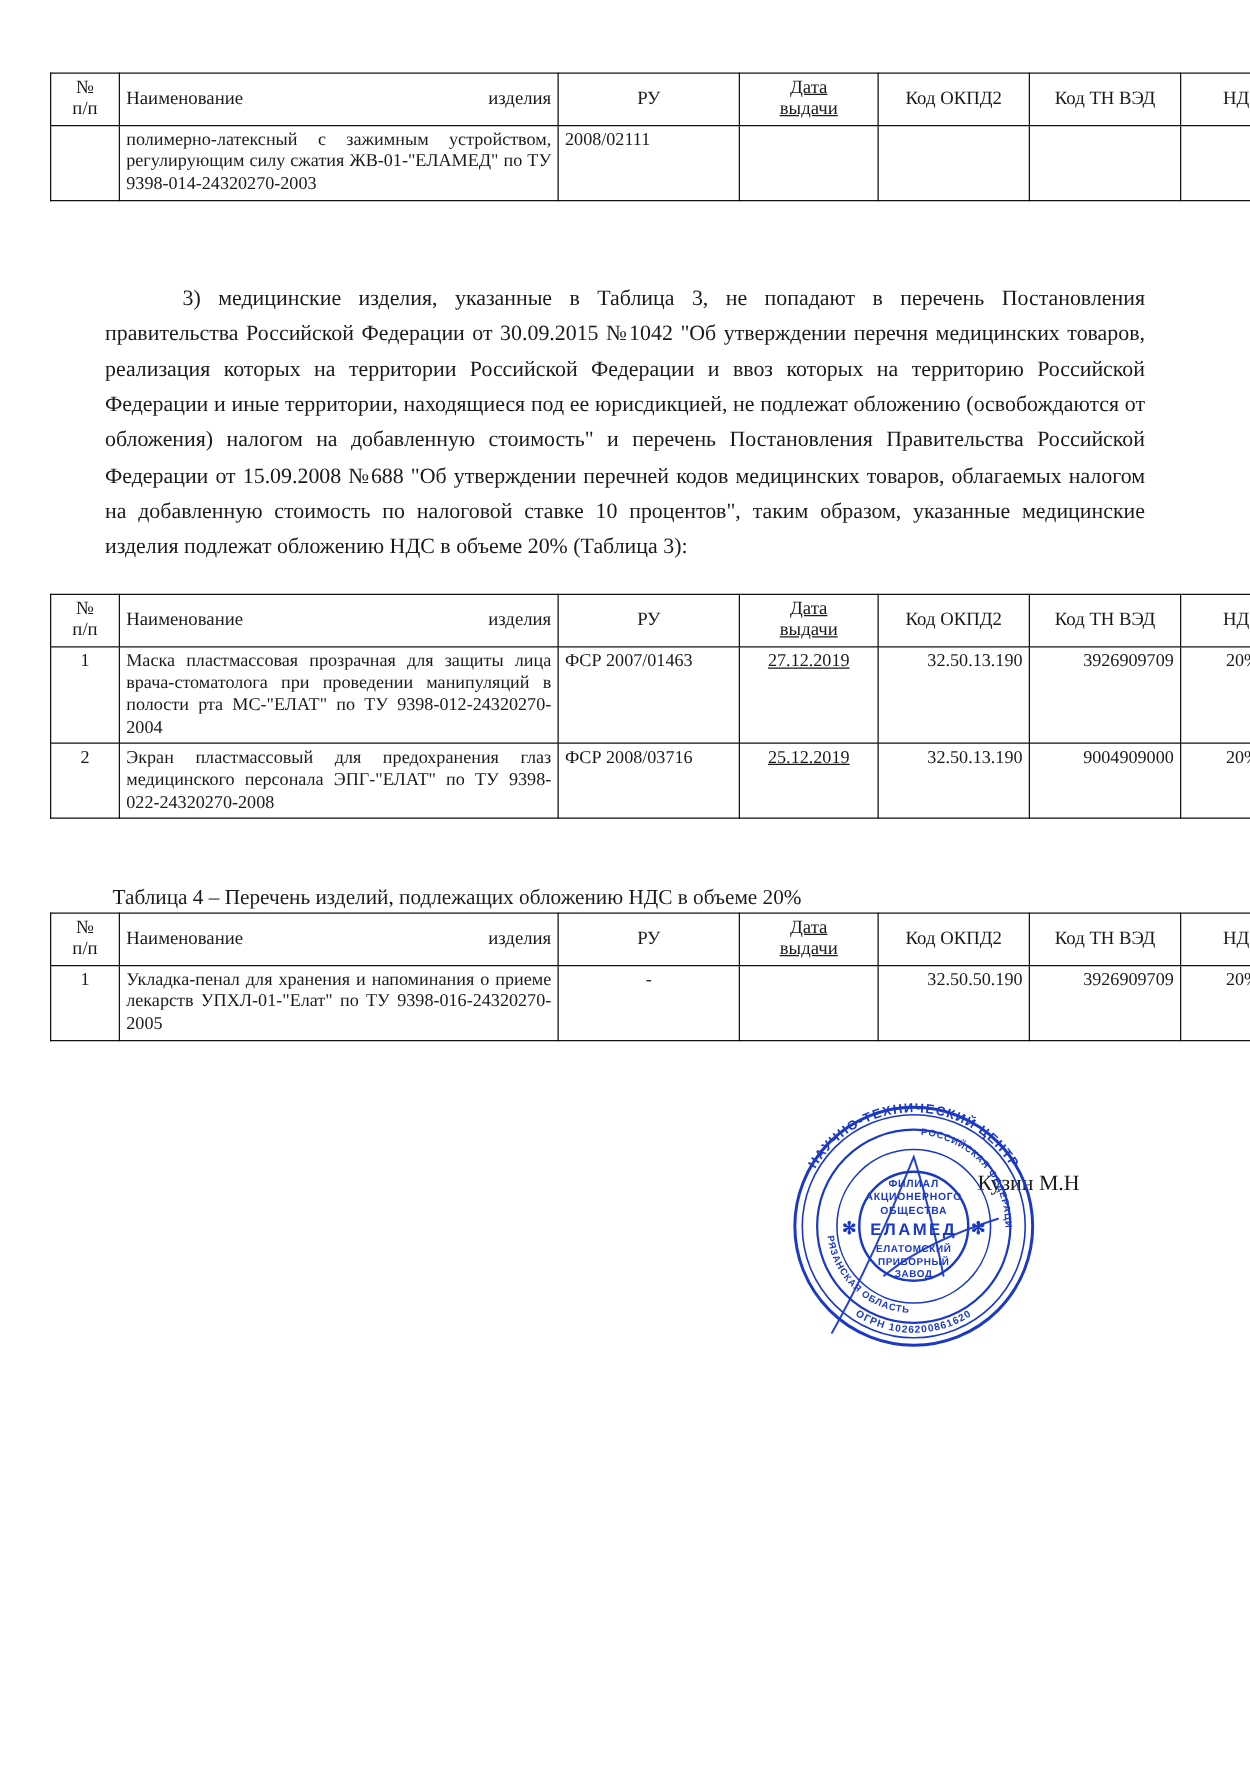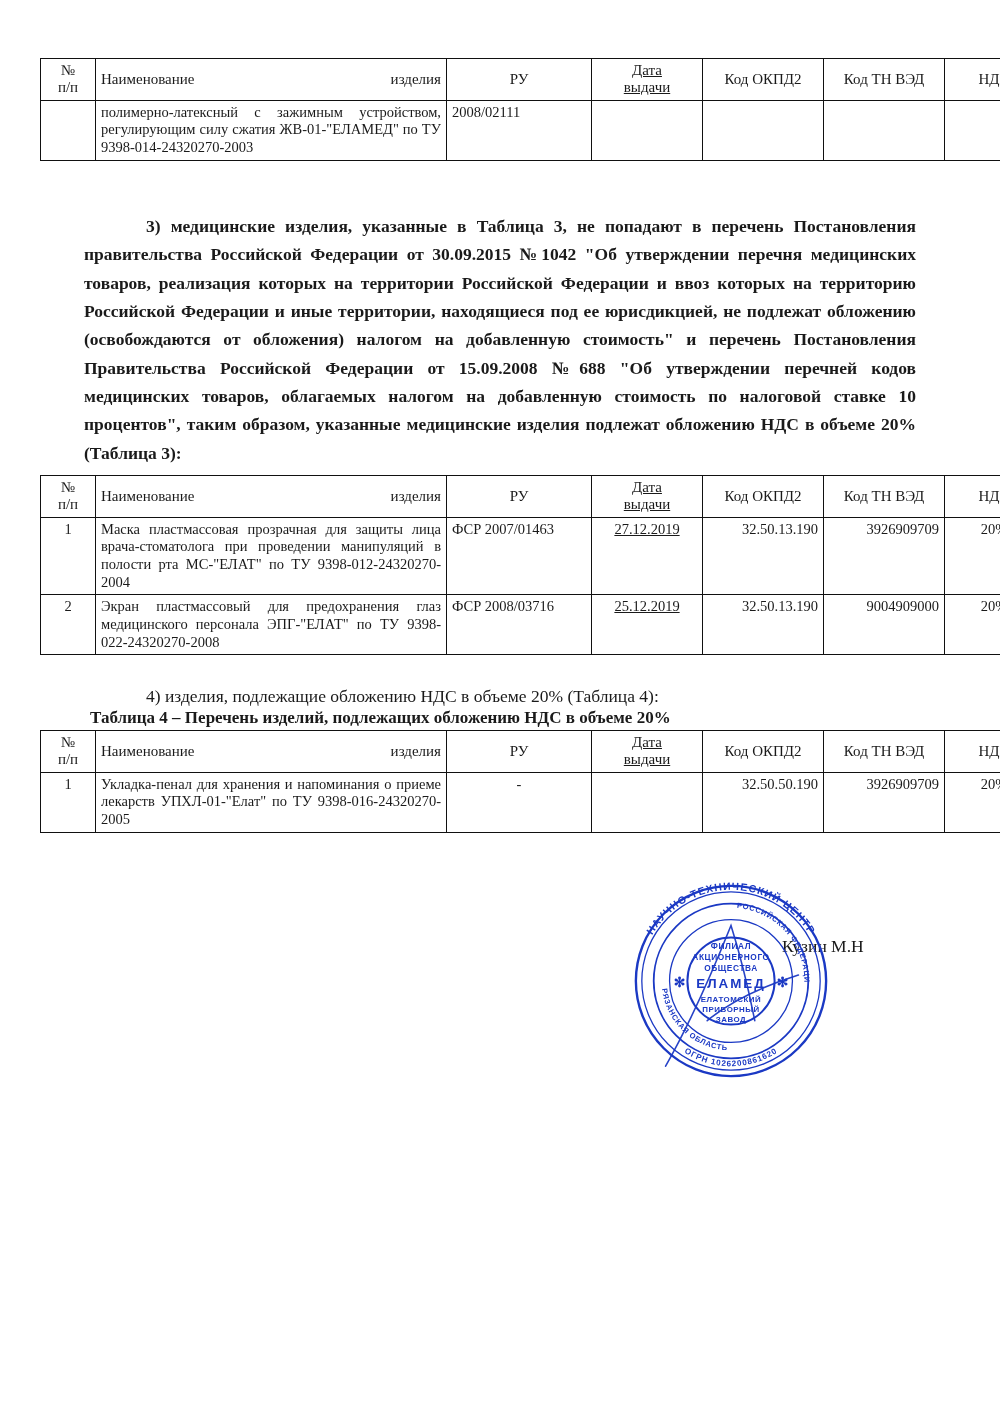--- a/index.html
+++ b/index.html
@@ -66,38 +66,37 @@
 
   
   .para {
     position: absolute;
     text-align: justify;
     font-size: 17.5px;
     line-height: 1.62;
   }
   #para-3 {
     left: 84px;
-    top: 212px;
+    top: 224px;
     width: 832px;
     text-indent: 62px;
-    font-weight: bold;
   }
   #para-4 {
     left: 84px;
     top: 682px;
     width: 832px;
     text-indent: 62px;
   }
   .table-caption {
     position: absolute;
     font-size: 17px;
     line-height: 1.3;
   }
   #caption-3 { left: 90px; top: 452px; }
-  #caption-4 { left: 90px; top: 707px; font-weight: bold; }
+  #caption-4 { left: 90px; top: 707px; }
 
   #table-3 {
     position: absolute;
     left: 40px;
     top: 475px;
     width: 920px;
   }
   #table-4 {
     position: absolute;
     left: 40px;
@@ -204,21 +203,20 @@
         <td class="c-name">Экран пластмассовый для предохранения глаз медицинского персонала ЭПГ-"ЕЛАТ" по ТУ 9398-022-24320270-2008</td>
         <td class="c-ru">ФСР 2008/03716</td>
         <td class="c-date">25.12.2019</td>
         <td class="c-okpd">32.50.13.190</td>
         <td class="c-tnved">9004909000</td>
         <td class="c-nds">20%</td>
       </tr>
     </tbody>
   </table>
 
-  <div class="para" id="para-4">4)  изделия, подлежащие обложению НДС в объеме 20% (Таблица 4):</div>
 
   <div class="table-caption" id="caption-4">Таблица 4 – Перечень изделий, подлежащих обложению НДС в объеме 20%</div>
 
   <table class="doc-table" id="table-4">
     <thead>
       <tr>
         <th class="c-num hdr-2line">
           <div>№</div>
           <div>п/п</div>
         </th>

